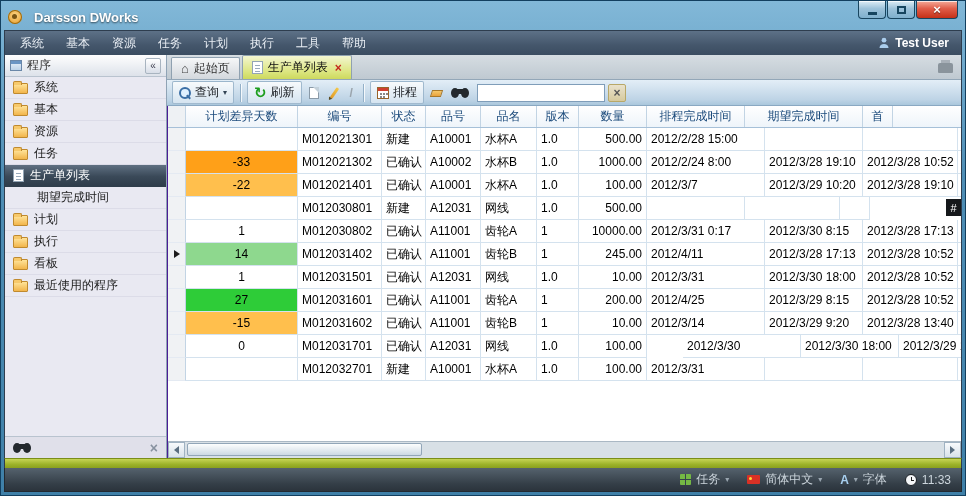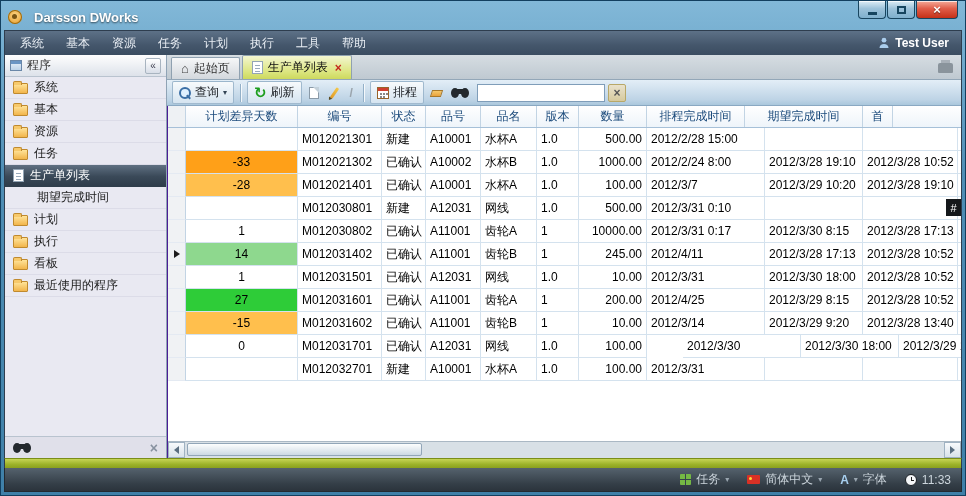--- a/index.html
+++ b/index.html
@@ -297,42 +297,41 @@
               <div class="gcell a-left" style="width: 56px;">水杯B</div>
               <div class="gcell a-left" style="width: 42px;">1.0</div>
               <div class="gcell a-right" style="width: 68px;">1000.00</div>
               <div class="gcell a-left" style="width: 118px;">2012/2/24 8:00</div>
               <div class="gcell a-left" style="width: 98px;">2012/3/28 19:10</div>
               <div class="gcell a-left" style="width: 95px;">2012/3/28 10:52</div>
               <div class="gcell a-left" style="width: 30px;"></div>
             </div>
             <div class="grow">
               <div class="selcell"></div>
-              <div class="gcell a-center" style="width: 112px; background: rgb(255, 191, 77);">-28</div>
+              <div class="gcell a-center" style="width: 112px; background: rgb(255, 191, 77);">-22</div>
               <div class="gcell a-left" style="width: 84px;">M012021401</div>
               <div class="gcell a-left" style="width: 44px;">已确认</div>
               <div class="gcell a-left" style="width: 55px;">A10001</div>
               <div class="gcell a-left" style="width: 56px;">水杯A</div>
               <div class="gcell a-left" style="width: 42px;">1.0</div>
               <div class="gcell a-right" style="width: 68px;">100.00</div>
               <div class="gcell a-left" style="width: 118px;">2012/3/7</div>
               <div class="gcell a-left" style="width: 98px;">2012/3/29 10:20</div>
               <div class="gcell a-left" style="width: 95px;">2012/3/28 19:10</div>
               <div class="gcell a-left" style="width: 30px;"></div>
             </div>
             <div class="grow">
               <div class="selcell"></div>
               <div class="gcell a-center" style="width: 112px;"></div>
               <div class="gcell a-left" style="width: 84px;">M012030801</div>
               <div class="gcell a-left" style="width: 44px;">新建</div>
               <div class="gcell a-left" style="width: 55px;">A12031</div>
               <div class="gcell a-left" style="width: 56px;">网线</div>
               <div class="gcell a-left" style="width: 42px;">1.0</div>
               <div class="gcell a-right" style="width: 68px;">500.00</div>
-              <div class="gcell a-left" style="width: 118px;">2012/3/31 0:10</div>
               <div class="gcell a-left" style="width: 98px;"></div>
               <div class="gcell a-left" style="width: 95px;"></div>
               <div class="gcell a-left" style="width: 30px;"></div>
             </div>
             <div class="grow">
               <div class="selcell"></div>
               <div class="gcell a-center" style="width: 112px;">1</div>
               <div class="gcell a-left" style="width: 84px;">M012030802</div>
               <div class="gcell a-left" style="width: 44px;">已确认</div>
               <div class="gcell a-left" style="width: 55px;">A11001</div>

